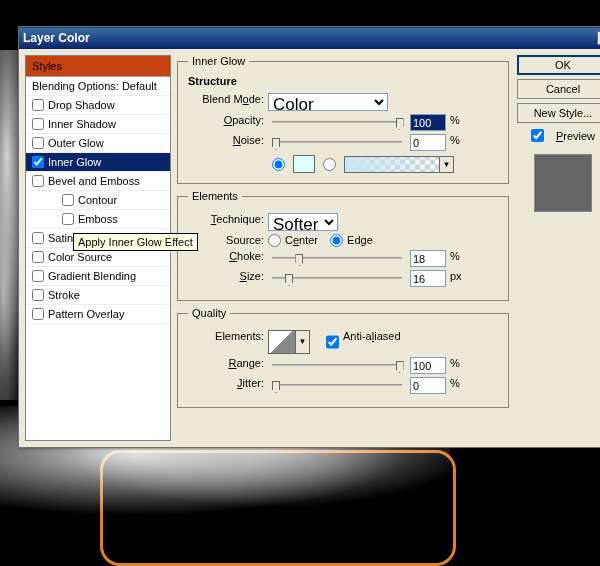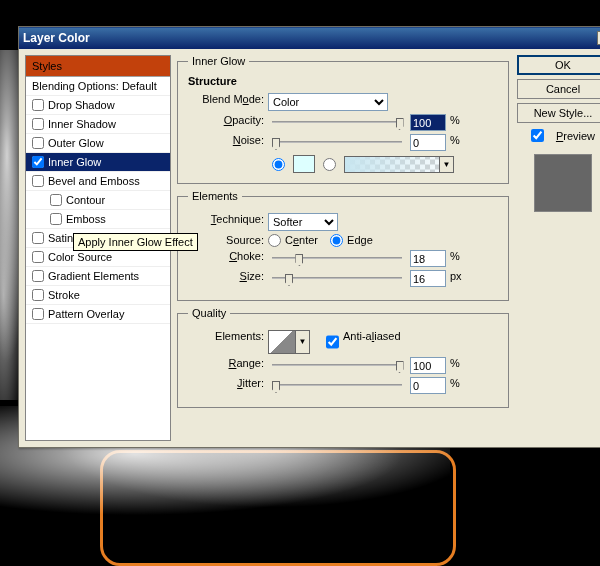--- a/index.html
+++ b/index.html
@@ -11,30 +11,30 @@
 .dialog { position: absolute; left: 18px; top: 26px; width: 600px; height: 422px; background: #ece9d8; border: 1px solid #716f64; box-shadow: 1px 1px 2px rgba(0,0,0,0.3); }
 .titlebar { height: 22px; background: linear-gradient(to bottom, #0a246a, #3a6ea5 5%, #0a246a); color: #fff; display: flex; align-items: center; padding: 0 4px; font-weight: bold; font-size: 12px; }
 .titlebar .title { flex: 1; }
 .close-btn { width: 16px; height: 14px; background: #ece9d8; border: 1px solid #716f64; color: #000; font-size: 10px; line-height: 11px; text-align: center; cursor: pointer; font-family: Arial; }
 .dialog-body { display: flex; padding: 6px; gap: 6px; height: calc(100% - 22px); }
 .styles-panel { width: 146px; border: 1px solid #848484; background: #fff; display: flex; flex-direction: column; }
 .panel-header { padding: 4px 6px; border-bottom: 1px solid #a0a0a0; background: #c2410c; }
 .style-item { padding: 3px 6px; display: flex; align-items: center; gap: 4px; cursor: pointer; border-bottom: 1px solid #eee; }
 .style-item.selected { background: #0a246a; color: #fff; }
 .style-item input[type=checkbox] { width: 12px; height: 12px; }
-.style-item.indent { padding-left: 24px; }
+.style-item.indent { padding-left: 36px; }
 .tooltip { position: absolute; left: 54px; top: 206px; background: #ffffe1; border: 1px solid #000; padding: 2px 4px; font-size: 11px; z-index: 10; }
 .settings-panel { flex: 1; display: flex; flex-direction: column; gap: 6px; }
 fieldset { border: 1px solid #848484; padding: 8px 10px 10px 10px; }
 legend { padding: 0 4px; font-size: 11px; }
 .section-title { font-weight: bold; margin-bottom: 6px; font-size: 11px; }
 .row { display: flex; margin: 3px 0; gap: 4px; }
 .row .label { width: 76px; text-align: right; font-size: 11px; }
 .row .label u { text-decoration: underline; }
-select { font-size: 11px; height: 18px; background: #fff; border: 1px solid #7f9db9; }
+select { font-size: 17px; height: 18px; background: #fff; border: 1px solid #7f9db9; }
 .slider-track { flex: 1; height: 16px; position: relative; display: flex; align-items: center; margin: 0 4px; max-width: 130px; }
 .slider-track .line { height: 2px; background: linear-gradient(to bottom, #888, #ccc); width: 100%; }
 .slider-track .thumb { position: absolute; top: 4px; width: 8px; height: 12px; background: #ece9d8; border: 1px solid #666; clip-path: polygon(0 0, 100% 0, 100% 70%, 50% 100%, 0 70%); }
 .num-input { width: 36px; height: 17px; font-size: 11px; border: 1px solid #7f9db9; background: #fff; text-align: left; padding: 0 2px; }
 .num-input.blue { background: #0a246a; color: #fff; }
 .unit { font-size: 11px; width: 16px; }
 .swatch-row { display: flex; align-items: center; gap: 8px; margin-top: 4px; }
 .swatch { width: 22px; height: 18px; border: 1px solid #666; background: #dff; }
 .gradient-swatch { width: 96px; height: 17px; border: 1px solid #666; background: repeating-conic-gradient(#ccc 0% 25%, #fff 0% 50%) 0 / 10px 10px; position: relative; }
 .gradient-swatch::after { content:''; position:absolute; inset:0; background: linear-gradient(to right, rgba(200,230,240,1), rgba(200,230,240,0.2)); }
@@ -94,21 +94,21 @@
       <div class="style-item">
           <input type="checkbox" style="">
           <span>Satin</span>
         </div>
       <div class="style-item">
           <input type="checkbox" style="">
           <span>Color Source</span>
         </div>
       <div class="style-item">
           <input type="checkbox" style="">
-          <span>Gradient Elements</span>
+          <span>Gradient Blending</span>
         </div>
       <div class="style-item">
           <input type="checkbox" style="">
           <span>Stroke</span>
         </div>
       <div class="style-item">
           <input type="checkbox" style="">
           <span>Pattern Overlay</span>
         </div>
     </div>

